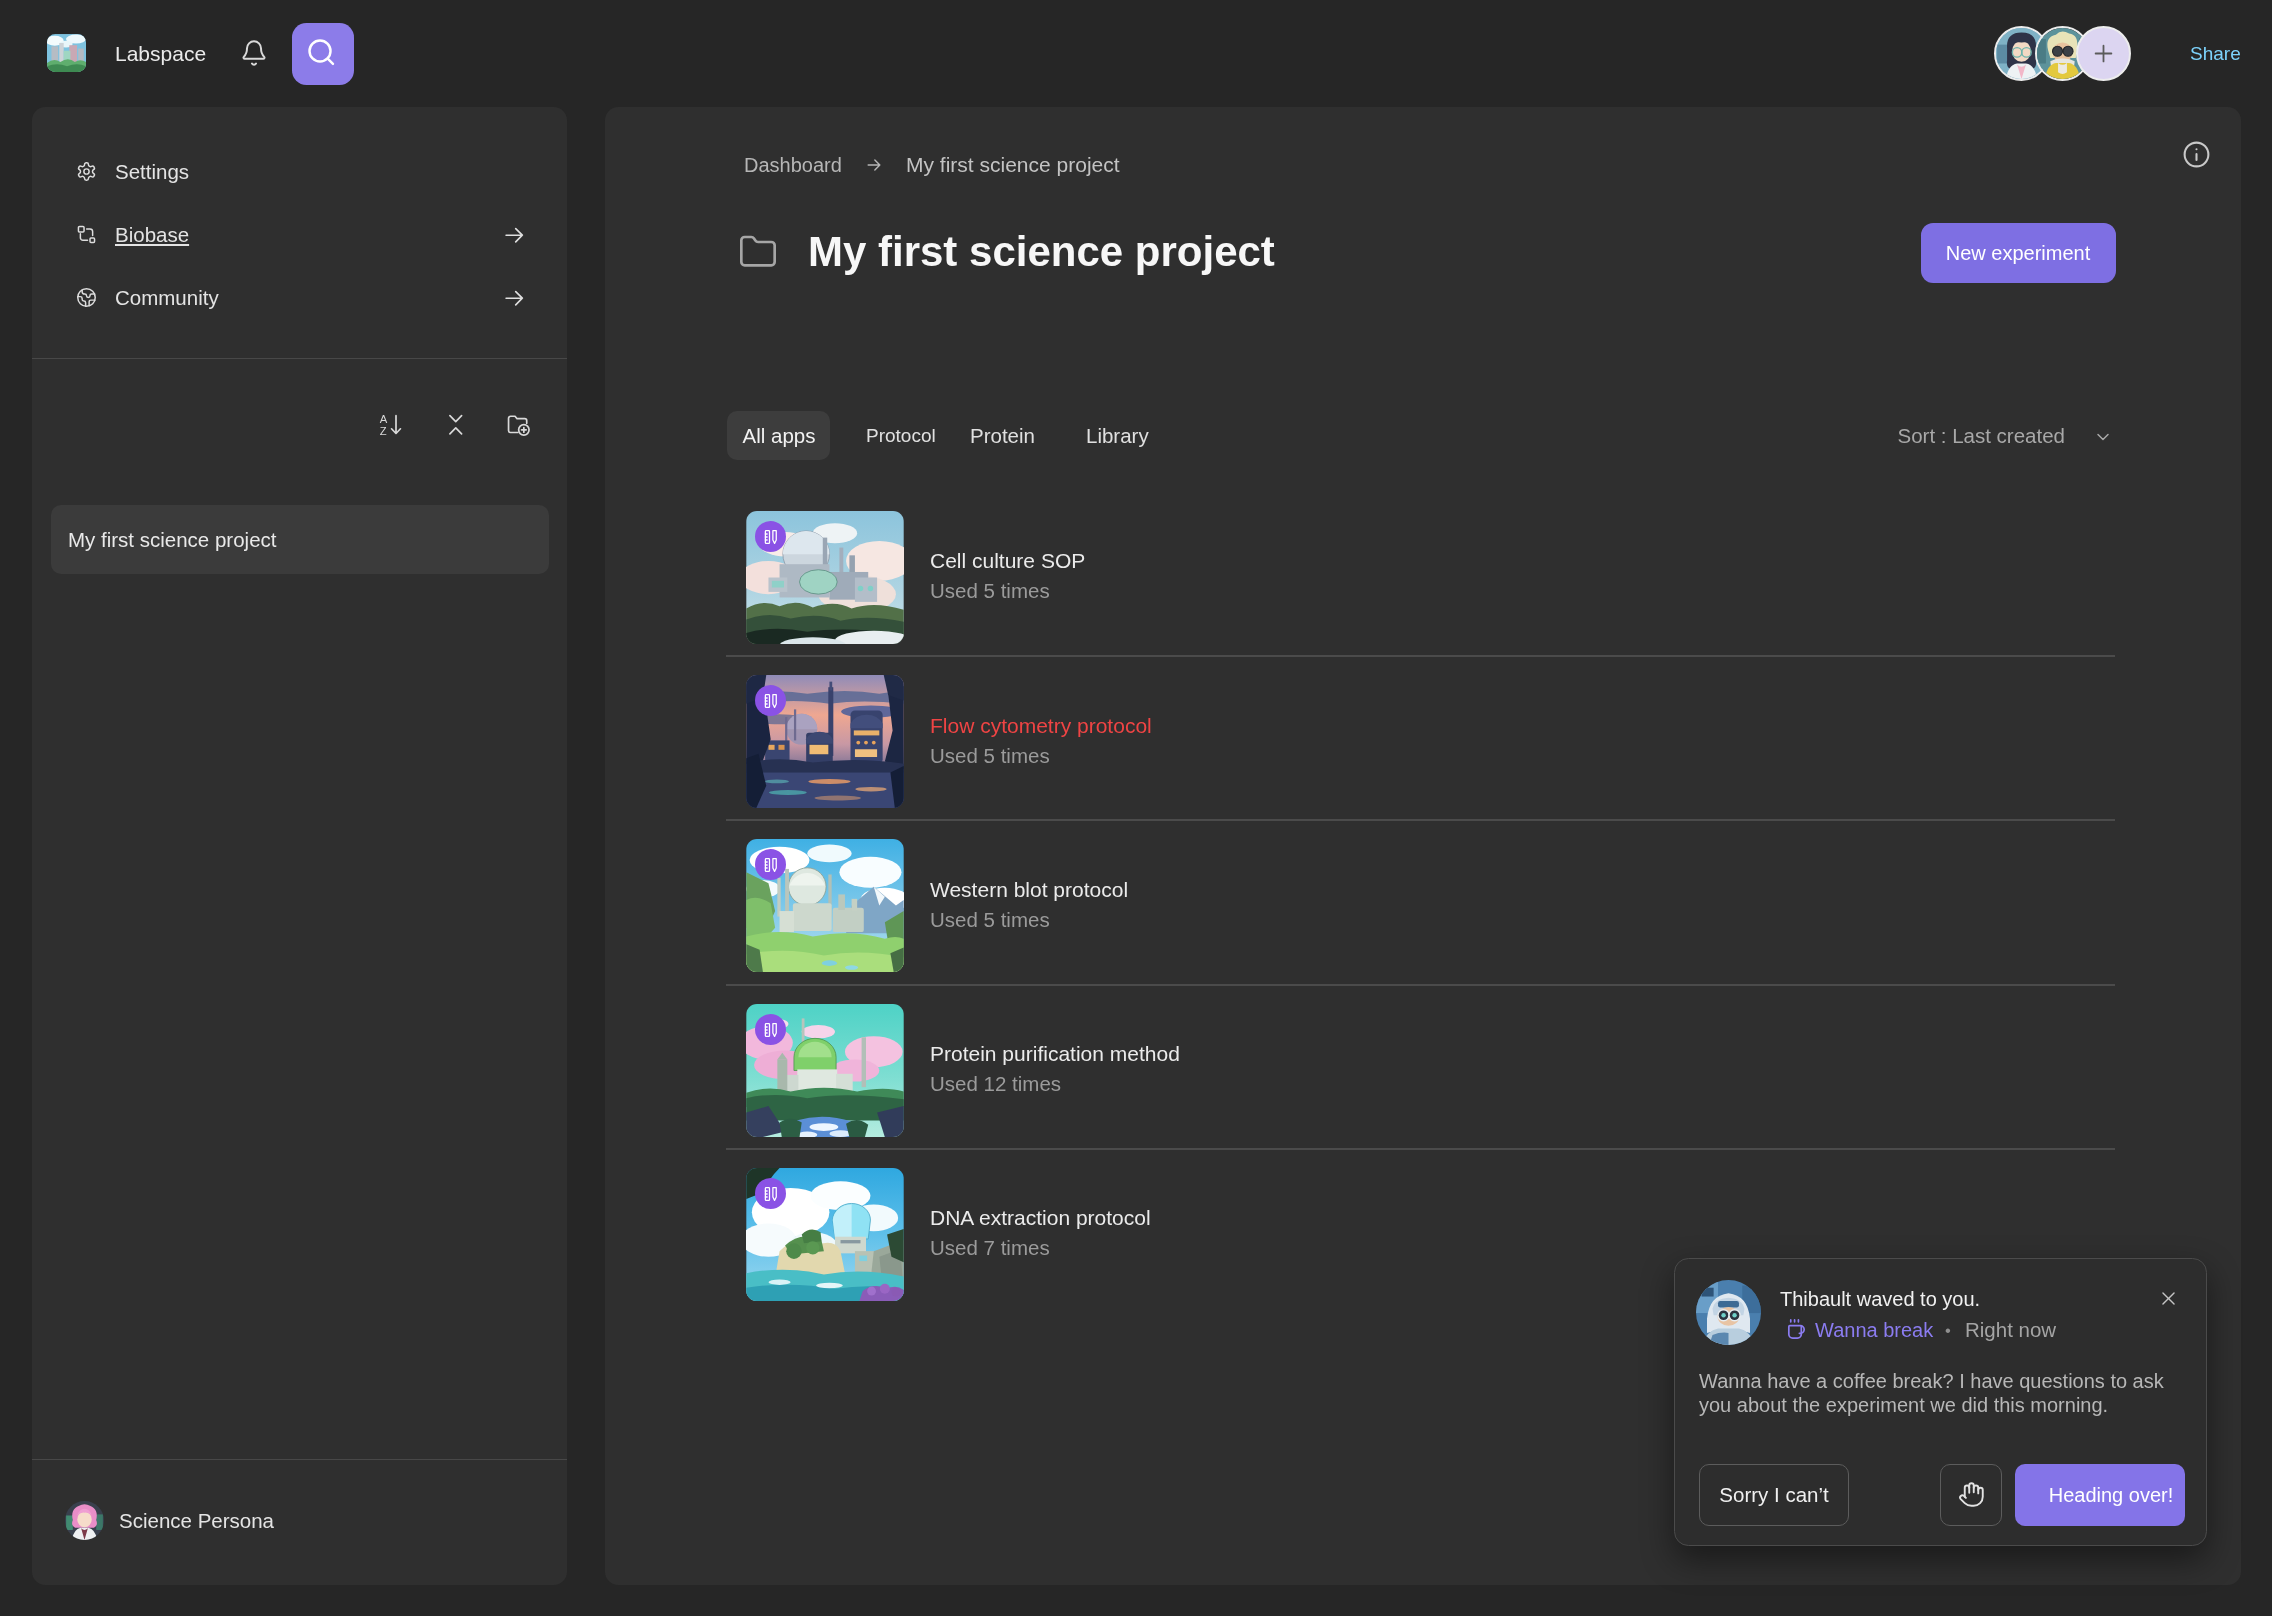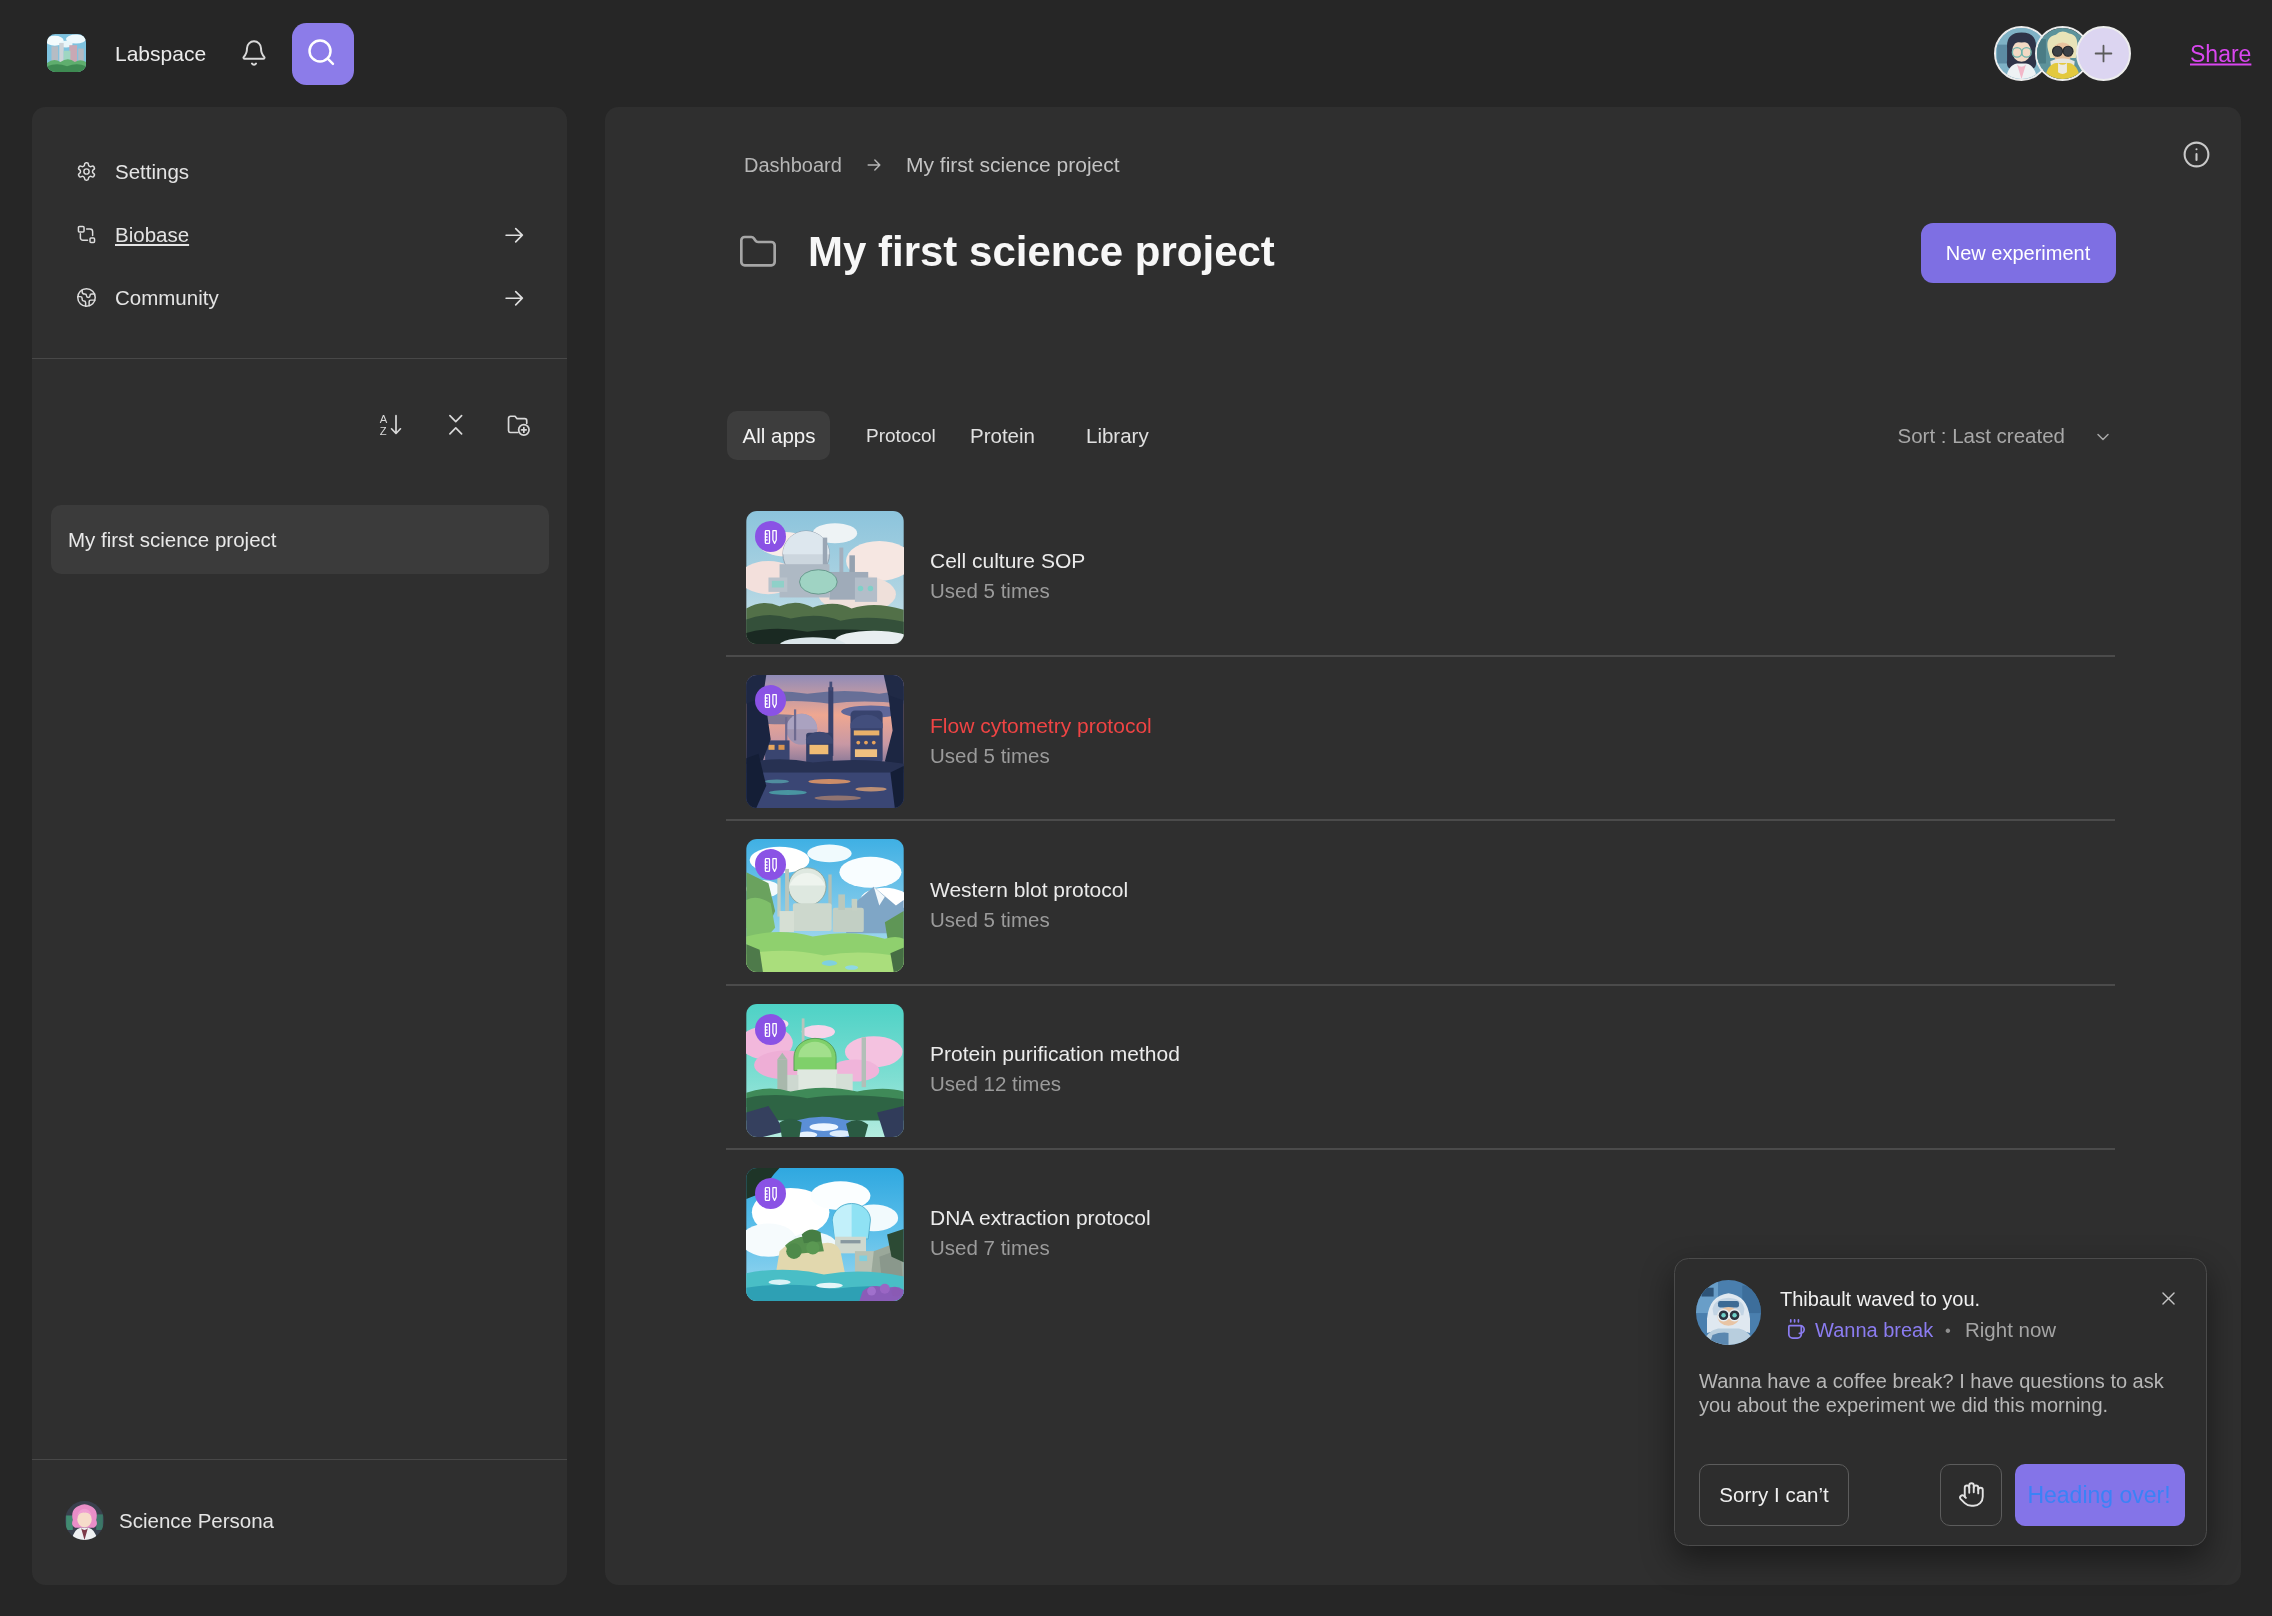--- a/index.html
+++ b/index.html
@@ -71,21 +71,21 @@
         <path d="M24 60 Q34 54 46 55 Q58 54 68 60 L66 76 Q46 88 26 76 Z" fill="#e6e6e0"></path>
         <path d="M14 92 Q18 66 34 63 L58 63 Q74 66 78 92 Z" fill="#e3c93e"></path>
         <path d="M38 63 Q46 70 54 63 L54 80 Q46 86 38 80 Z" fill="#eceae2"></path>
       </svg>
     </div>
     <div class="p" style="left:2076px;top:25.5px;width:55px;height:55px;border-radius:50%;border:2.2px solid #ededed;background:#dcd5f1;">
       <svg class="p" style="left:12.2px;top:12.2px;" width="27" height="27" viewBox="0 0 24 24" fill="none" stroke="#5b5b5b" stroke-width="1.6" stroke-linecap="round">
         <path d="M12 5v14M5 12h14"></path>
       </svg>
     </div>
-    <div class="p vc" style="left:2190px;top:54px;font-size:23px;color:#d946ef;text-decoration:underline;">Share</div>
+    <div class="p vc" style="left:2190px;top:54px;font-size:19px;color:#7dd3fc;">Share</div>
   </div>
 
   <div class="panel" id="sidebar" style="left:32px;top:107px;width:535px;height:1478px;">
 
     <svg class="p" style="left:44px;top:54px;" width="21" height="21" viewBox="0 0 24 24" fill="none" stroke="#dddddd" stroke-width="1.7" stroke-linecap="round" stroke-linejoin="round">
       <path d="M12.22 2h-.44a2 2 0 0 0-2 2v.18a2 2 0 0 1-1 1.73l-.43.25a2 2 0 0 1-2 0l-.15-.08a2 2 0 0 0-2.73.73l-.22.38a2 2 0 0 0 .73 2.73l.15.1a2 2 0 0 1 1 1.72v.51a2 2 0 0 1-1 1.74l-.15.09a2 2 0 0 0-.73 2.73l.22.38a2 2 0 0 0 2.73.73l.15-.08a2 2 0 0 1 2 0l.43.25a2 2 0 0 1 1 1.73V20a2 2 0 0 0 2 2h.44a2 2 0 0 0 2-2v-.18a2 2 0 0 1 1-1.73l.43-.25a2 2 0 0 1 2 0l.15.08a2 2 0 0 0 2.73-.73l.22-.39a2 2 0 0 0-.73-2.73l-.15-.08a2 2 0 0 1-1-1.74v-.5a2 2 0 0 1 1-1.74l.15-.09a2 2 0 0 0 .73-2.73l-.22-.38a2 2 0 0 0-2.73-.73l-.15.08a2 2 0 0 1-2 0l-.43-.25a2 2 0 0 1-1-1.73V4a2 2 0 0 0-2-2z"></path>
       <circle cx="12" cy="12" r="3"></circle>
     </svg>
     <div class="p vc" style="left:83px;top:65px;font-size:20.5px;color:#e4e4e4;">Settings</div>
 
@@ -479,17 +479,17 @@
     <div class="p" style="left:24px;top:205px;width:150px;height:62px;border-radius:10px;border:1.1px solid #5c5c5c;"></div>
     <div class="p vc" style="left:99px;top:236px;transform:translate(-50%,-50%);font-size:20.5px;color:#f0f0f0;">Sorry I can’t</div>
     <div class="p" style="left:265px;top:205px;width:62px;height:62px;border-radius:10px;border:1.1px solid #5c5c5c;"></div>
     <svg class="p" style="left:283px;top:222px;" width="27" height="27" viewBox="0 0 24 24" fill="none" stroke="#e2e2e2" stroke-width="1.7" stroke-linecap="round" stroke-linejoin="round">
       <path d="M18 11V6a2 2 0 0 0-2-2a2 2 0 0 0-2 2"></path>
       <path d="M14 10V4a2 2 0 0 0-2-2a2 2 0 0 0-2 2v2"></path>
       <path d="M10 10.5V6a2 2 0 0 0-2-2a2 2 0 0 0-2 2v8"></path>
       <path d="M18 8a2 2 0 1 1 4 0v6a8 8 0 0 1-8 8h-2c-2.8 0-4.5-.86-5.99-2.34l-3.6-3.6a2 2 0 0 1 2.83-2.82L7 15"></path>
     </svg>
     <div class="p" style="left:340px;top:205px;width:170px;height:62px;border-radius:10px;background:#8474e8;"></div>
-    <div class="p vc" style="left:424px;top:236px;transform:translate(-50%,-50%);font-size:23px;color:#3b82f6;">Heading over!</div>
+    <div class="p vc" style="left:436px;top:236px;transform:translate(-50%,-50%);font-size:20px;color:#ffffff;">Heading over!</div>
   </div>
 
 </div>
 
 
 </body></html>

